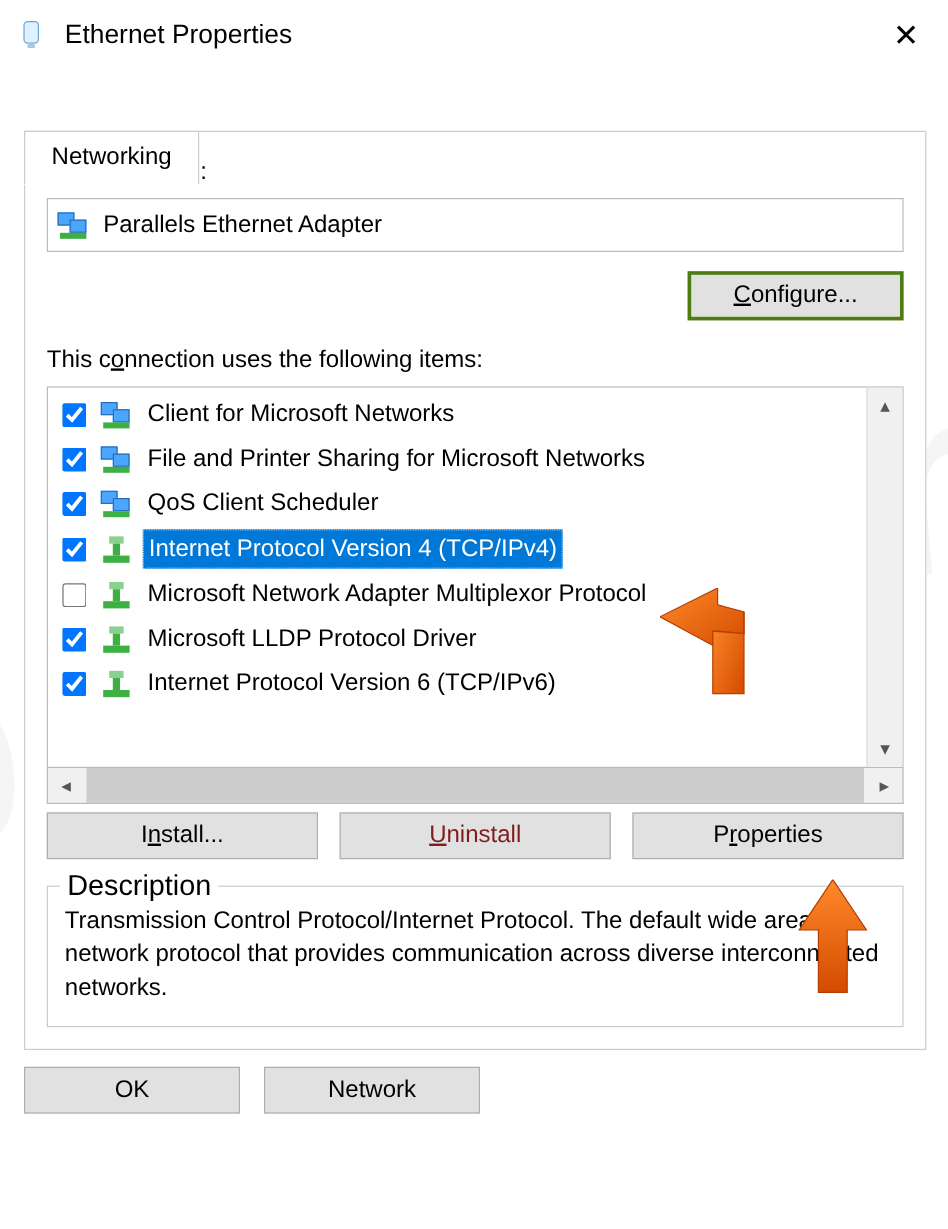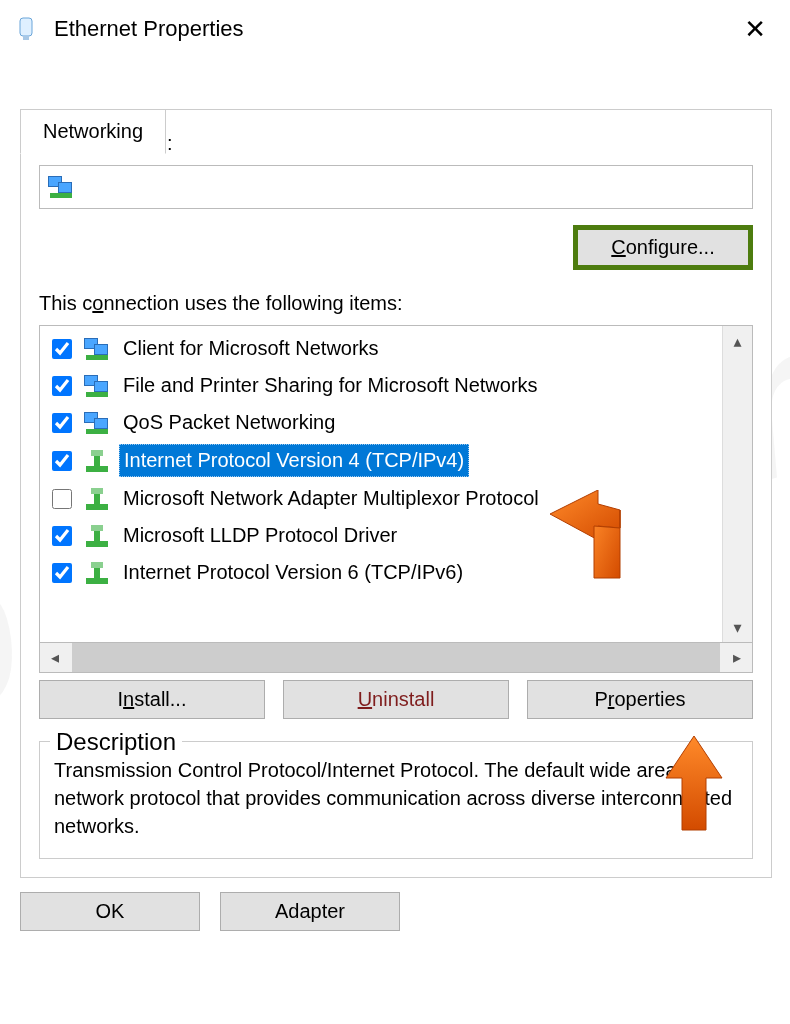--- a/index.html
+++ b/index.html
@@ -17,21 +17,21 @@
   .tab-panel { border: 1px solid #ccc; margin-top: 43px; padding: 22px 18px 18px 18px; background: #fff; position: relative; z-index: 1; }
 
   .label { font-size: 20px; color: #000; margin-bottom: 10px; }
   .under { text-decoration: underline; }
 
   .adapter-box { border: 1px solid #bbb; padding: 10px 8px; display: flex; align-items: center; gap: 12px; margin-bottom: 16px; }
   .adapter-box .name { font-size: 20px; }
 
   .btn-row-right { display: flex; justify-content: flex-end; margin-bottom: 22px; }
   .win-btn { background: #e1e1e1; border: 1px solid #adadad; font-size: 20px; padding: 7px 0; min-width: 180px; text-align: center; cursor: pointer; }
-  .win-btn.focus { border: 5px solid #4d7c0f; padding: 6px 0; margin-left: 10px; }
+  .win-btn.focus { border: 3px solid #4d7c0f; padding: 6px 0; margin-left: 10px; }
   .win-btn.disabled { color: #7f1d1d; cursor: default; }
 
   .items-wrap { border: 1px solid #bbb; display: flex; height: 318px; }
   .items-list { flex: 1; overflow: hidden; padding: 4px 0; }
   .vscroll { width: 30px; background: #f0f0f0; border-left: 1px solid #ddd; display: flex; flex-direction: column; align-items: center; }
   .vscroll .arrow-btn { width: 100%; height: 30px; display: flex; align-items: center; justify-content: center; color: #555; font-size: 16px; cursor: pointer; }
   .vscroll .track { flex: 1; }
 
   .hscroll { border: 1px solid #bbb; border-top: none; height: 30px; display: flex; align-items: center; background: #f0f0f0; }
   .hscroll .arrow-btn { width: 30px; height: 100%; display: flex; align-items: center; justify-content: center; color: #555; font-size: 16px; cursor: pointer; }
@@ -93,20 +93,21 @@
       </div>
 
       <div class="adapter-box">
         <div class="ic">
           <div class="ic-2mon">
               <div class="m1"></div>
               <div class="m2"></div>
               <div class="base"></div>
             </div>
         </div>
+        <div class="name">Parallels Ethernet Adapter</div>
       </div>
 
       <div class="btn-row-right">
         <div class="win-btn focus">
           <span></span><span class="under">C</span><span>onfigure...</span>
         </div>
       </div>
 
       <div class="label">
         <span>This c</span><span class="under">o</span><span>nnection uses the following items:</span>
@@ -138,21 +139,21 @@
             </div>
             <div class="item">
               <input type="checkbox" checked="" style="">
               <div class="ic">
                 <div class="ic-2mon">
                   <div class="m1"></div>
                   <div class="m2"></div>
                   <div class="base"></div>
                 </div>
               </div>
-              <span class="text">QoS Packet Networking</span>
+              <span class="text">QoS Client Scheduler</span>
             </div>
             <div class="item selected">
               <input type="checkbox" checked="" style="">
               <div class="ic">
                 <div class="ic-plug">
                   <div class="top"></div>
                   <div class="stem"></div>
                   <div class="bar"></div>
                 </div>
               </div>
@@ -231,21 +232,21 @@
             <polygon points="30,0 58,42 42,42 42,94 18,94 18,42 2,42" fill="url(#g2)" stroke="#b23e00" stroke-width="1"></polygon>
           </svg>
         </div>
       </div>
 
     </div>
   </div>
 
   <div class="dialog-btns">
     <div class="win-btn">OK</div>
-    <div class="win-btn">Adapter</div>
+    <div class="win-btn">Network</div>
   </div>
 </div>
 
 <div class="callout" style="left:550px; top:490px;">
   <svg width="96" height="90" viewBox="0 0 96 90">
     <defs>
         <linearGradient id="g1" x1="0" y1="0" x2="1" y2="1">
           <stop offset="0" stop-color="#ff8a2a"></stop>
           <stop offset="1" stop-color="#d34b00"></stop>
         </linearGradient>

